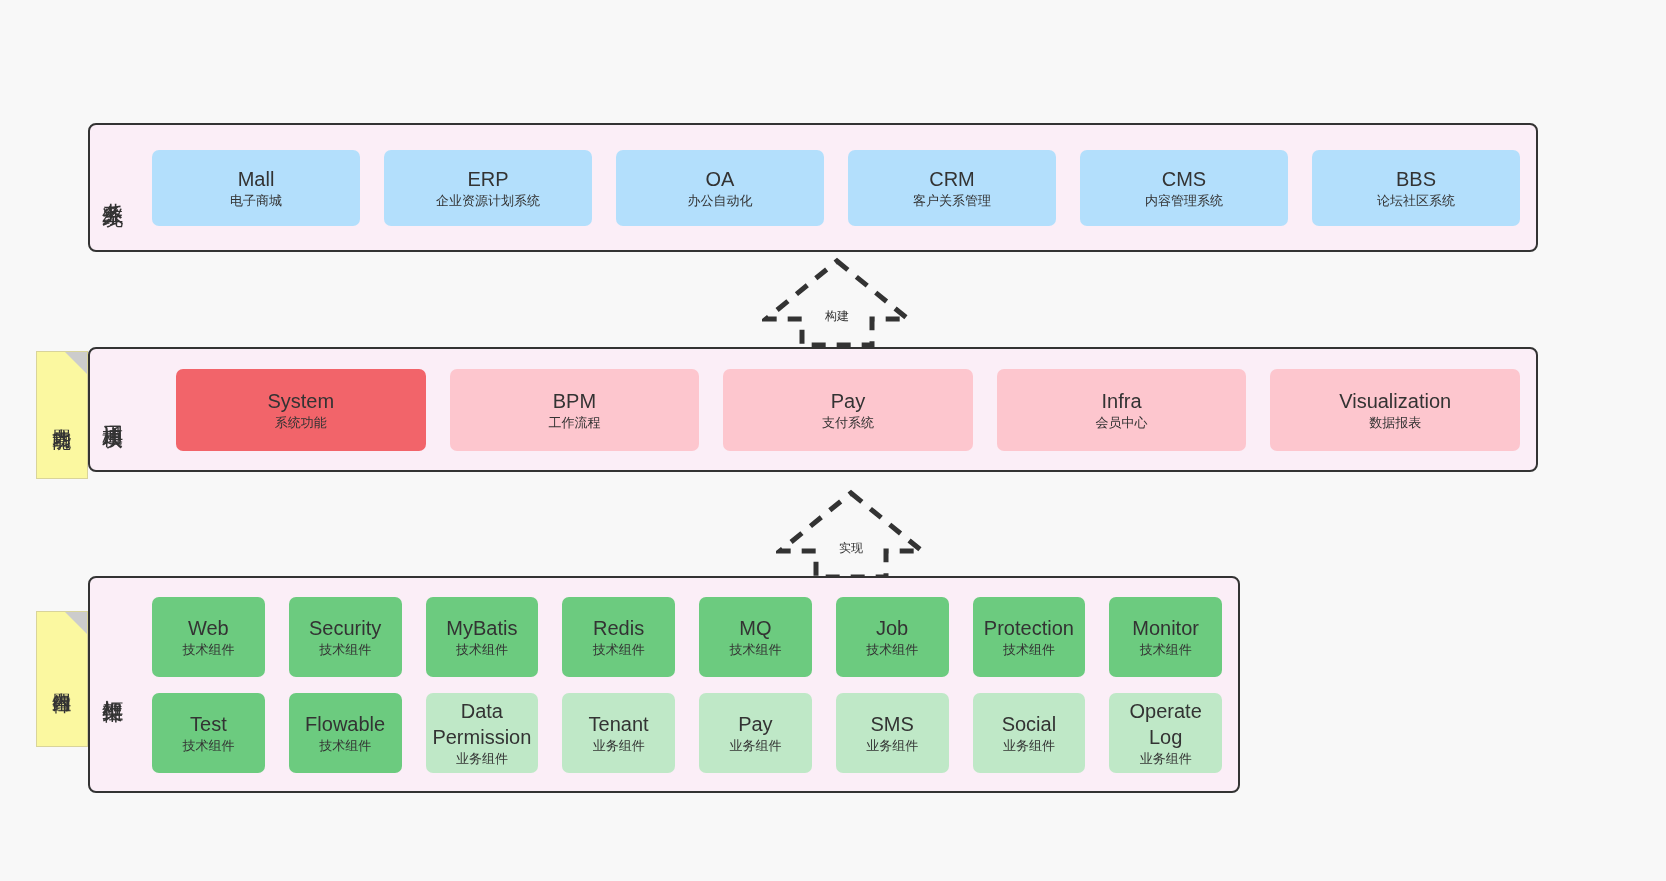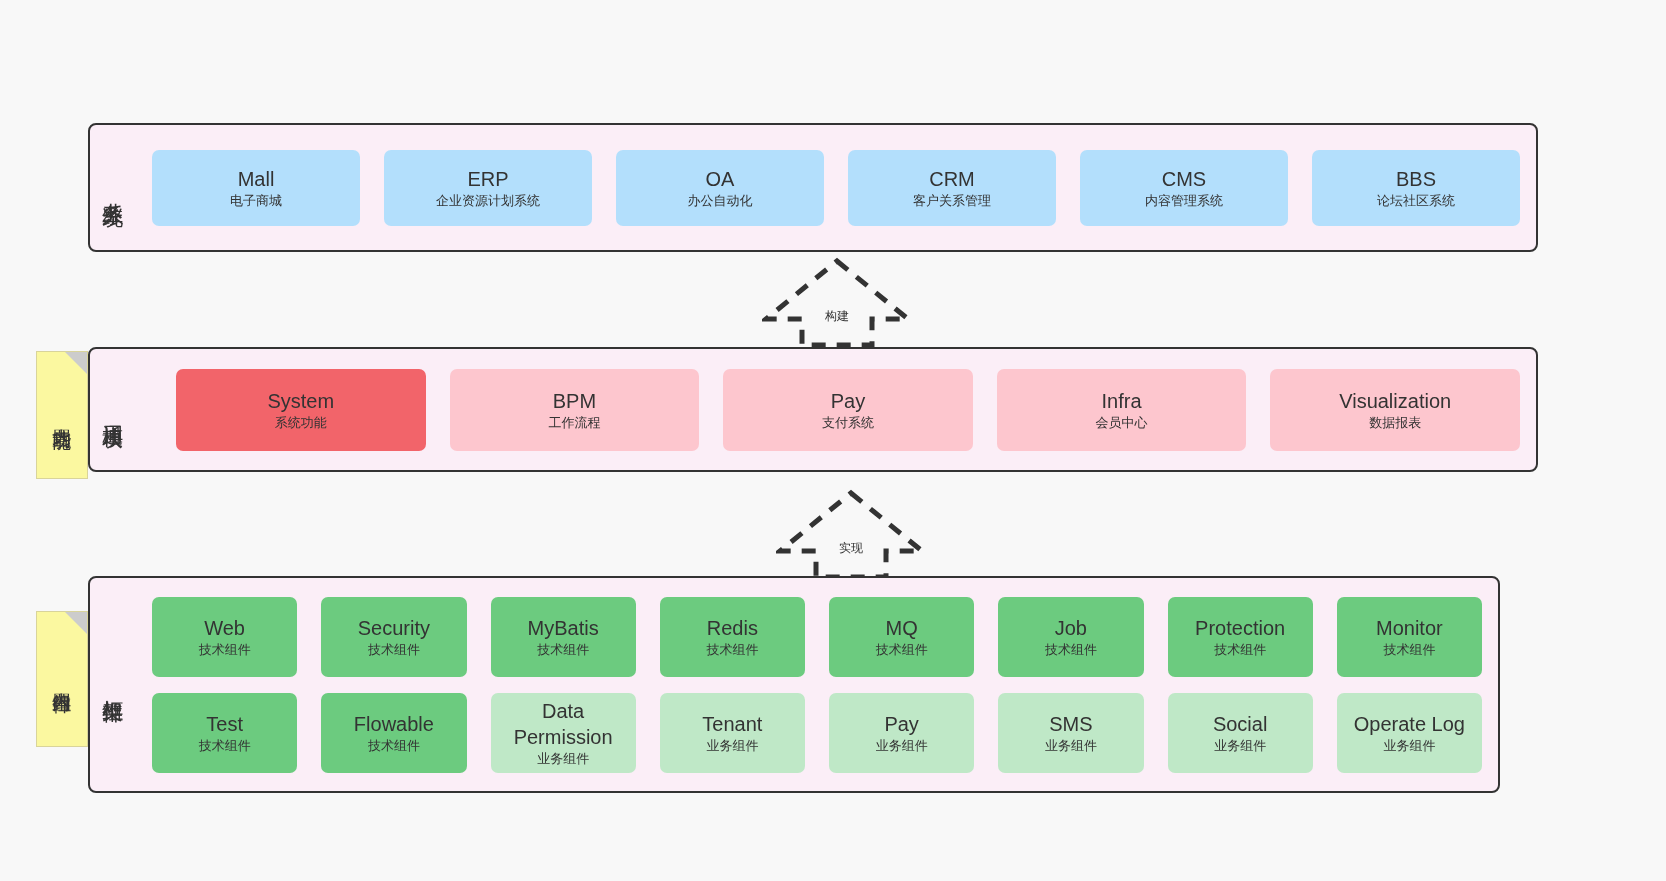--- a/index.html
+++ b/index.html
@@ -89,21 +89,21 @@
   .c-green       { background: #6ccb7f; }
   .c-lightgreen  { background: #bfe8c7; }
 
   
   #layer-business  { left: 88px;  top: 111px; width: 1450px; height: 129px; margin-top: 12px; }
   #layer-business .row { height: 76px; }
 
   #layer-common    { left: 88px;  top: 347px; width: 1450px; height: 125px; }
   #layer-common .row { height: 82px; padding-left: 24px; }
 
-  #layer-framework { left: 88px;  top: 576px; width: 1412px; height: 217px; }
+  #layer-framework { left: 88px;  top: 576px; width: 1152px; height: 217px; }
   #layer-framework .row { height: 80px; }
   #layer-framework .layer-body { gap: 16px; }
 
   
   .note {
     position: absolute;
     box-sizing: border-box;
     width: 52px;
     background: #fbf8a0;
     border: 1px solid #d9d49a;

